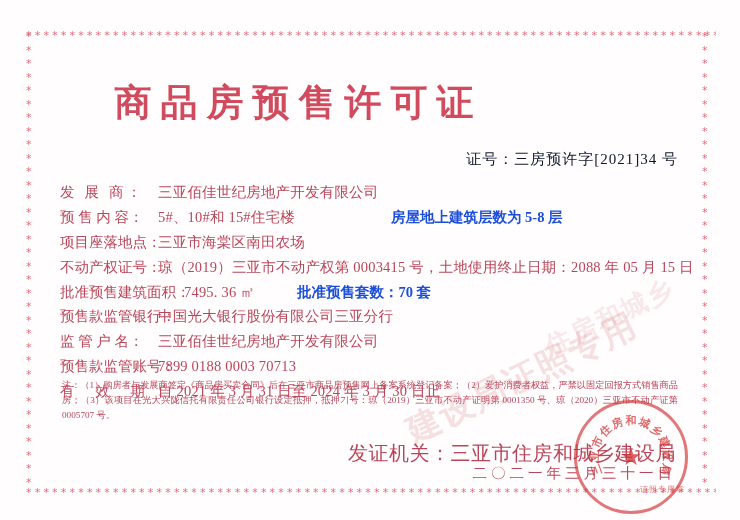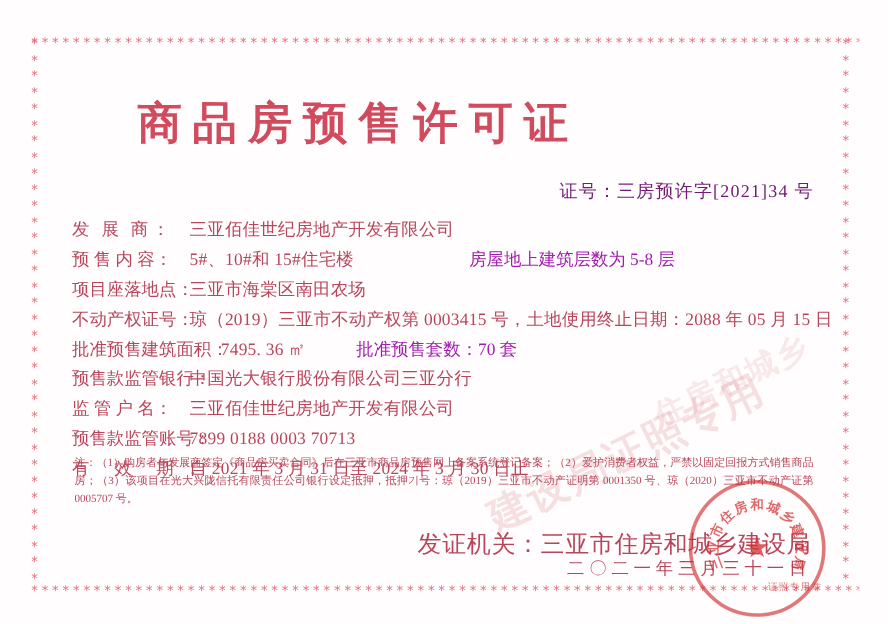--- a/index.html
+++ b/index.html
@@ -59,21 +59,21 @@
     color: #d14b5e;
     font-family: "DejaVu Serif", "Liberation Serif", serif;
     text-indent: 9px;
   }
 
   .certno {
     position: absolute;
     top: 150px;
     right: 62px;
     font-size: 15px;
-    color: #701a75;
+    color: #0f172a;
     letter-spacing: 1px;
   }
 
   .fields {
     position: absolute;
     top: 182px;
     left: 60px;
     width: 620px;
     color: #b8465a;
     font-size: 14.5px;
@@ -92,21 +92,22 @@
     color: #b8465a;
   }
   .flabel.sp4 { letter-spacing: 8.5px; }
   .flabel.sp3 { letter-spacing: 3.2px; }
   .fval {
     color: #b8465a;
     letter-spacing: 0.2px;
   }
   .fval2 {
     margin-left: 42px;
-    color: #a21caf;
+    color: #1d4ed8;
+    font-weight: bold;
   }
   .fval2.wide { margin-left: 96px; }
 
   .note {
     position: absolute;
     top: 378px;
     left: 62px;
     width: 616px;
     font-size: 9.2px;
     line-height: 15px;

